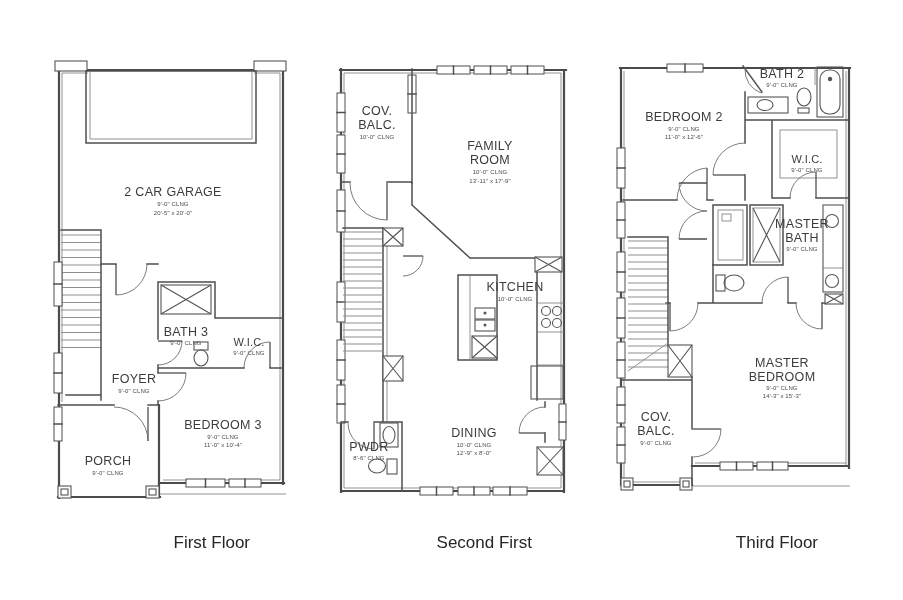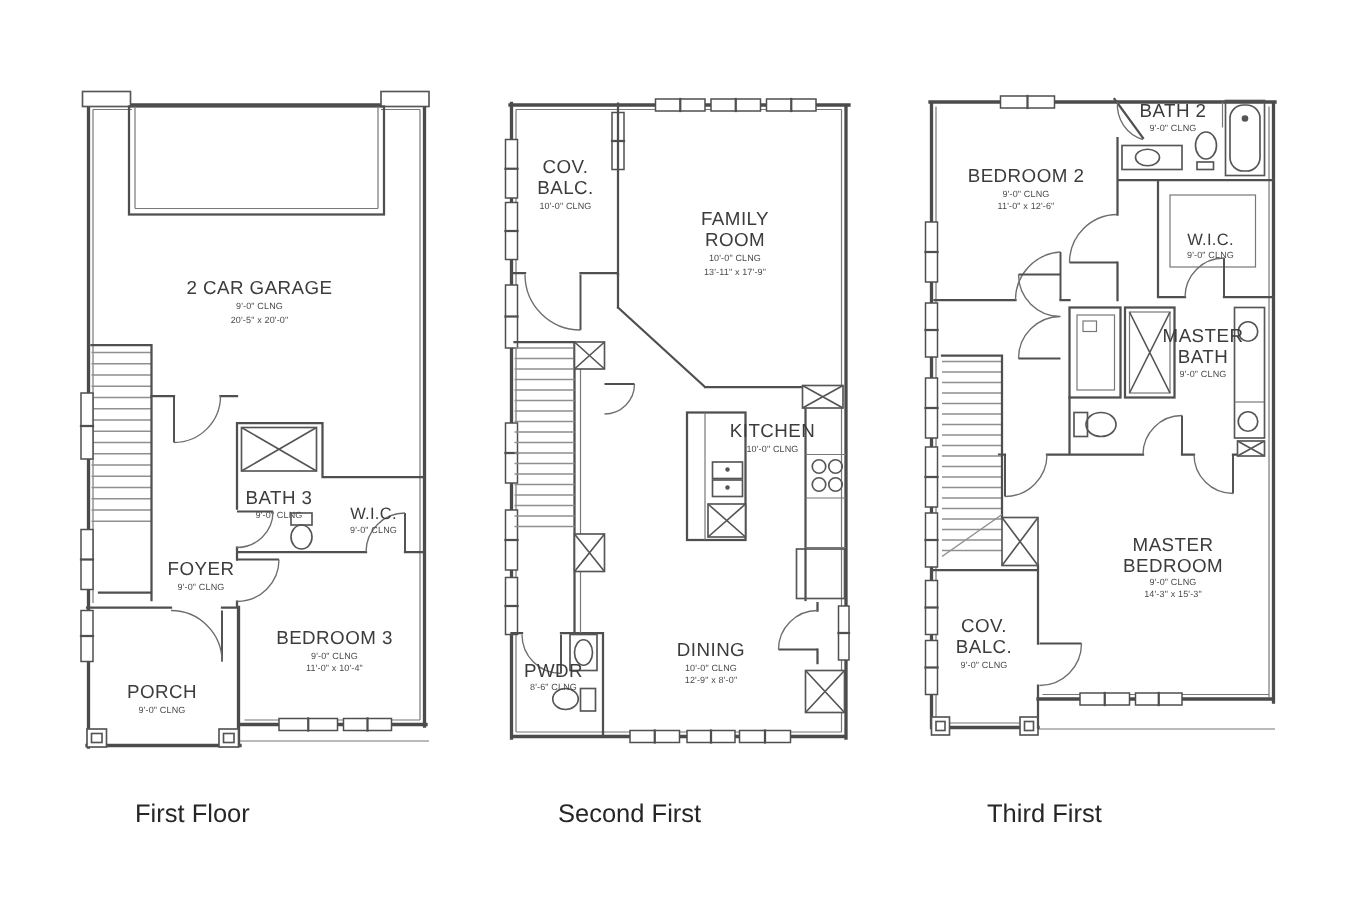--- a/index.html
+++ b/index.html
@@ -13,21 +13,21 @@
   .stair{stroke:#8f8f8f;stroke-width:1;fill:none;}
   .fixn{stroke:#555555;stroke-width:1.1;fill:none;}
   .fixw{stroke:#555555;stroke-width:1.1;fill:#ffffff;}
   .leaf{stroke:#4f4f4f;stroke-width:1.3;fill:none;}
   .arc{stroke:#6d6d6d;stroke-width:.9;fill:none;}
   .win{stroke:#4f4f4f;stroke-width:1;fill:#ffffff;}
   text{font-family:"Liberation Sans",sans-serif;fill:#3c3c3c;text-anchor:middle;}
   text.rn{font-size:12.5px;letter-spacing:.3px;}
   text.rs{font-size:11px;letter-spacing:.2px;}
   text.sub{font-size:6px;fill:#4a4a4a;letter-spacing:.1px;}
-  .caption{position:absolute;top:533px;width:160px;text-align:left;font-size:17px;color:#262626;}
+  .caption{position:absolute;top:533px;width:160px;text-align:right;font-size:17px;color:#262626;}
 </style>
 </head>
 <body>
 
 <div id="sheet">
 
   <svg class="plan" style="left:48px;top:55px;width:245px;height:455px" viewBox="0 0 245 455">
     <g>
       <path class="w2" d="M10,15 H236 M11,14 V443 M235,15 V429 M112,428 H236 M10,442 H112 M111,350 V442"></path>
       <path class="wt" d="M14,18 V347 M232,18 V425 M14,18 H40 M206,18 H232 M115,425 H232 M112,439 H238"></path>
@@ -392,15 +392,15 @@
     </g>
     <g>
       <text class="rn" x="46" y="366">COV.</text>
       <text class="rn" x="46" y="380">BALC.</text>
       <text class="sub" x="46" y="390">9'-0" CLNG</text>
     </g>
   </svg>
 
   <div class="caption" style="left:90px">First Floor</div>
   <div class="caption" style="left:372px">Second First</div>
-  <div class="caption" style="left:658px">Third First</div>
+  <div class="caption" style="left:658px">Third Floor</div>
 
 </div>
 
 </body></html>

